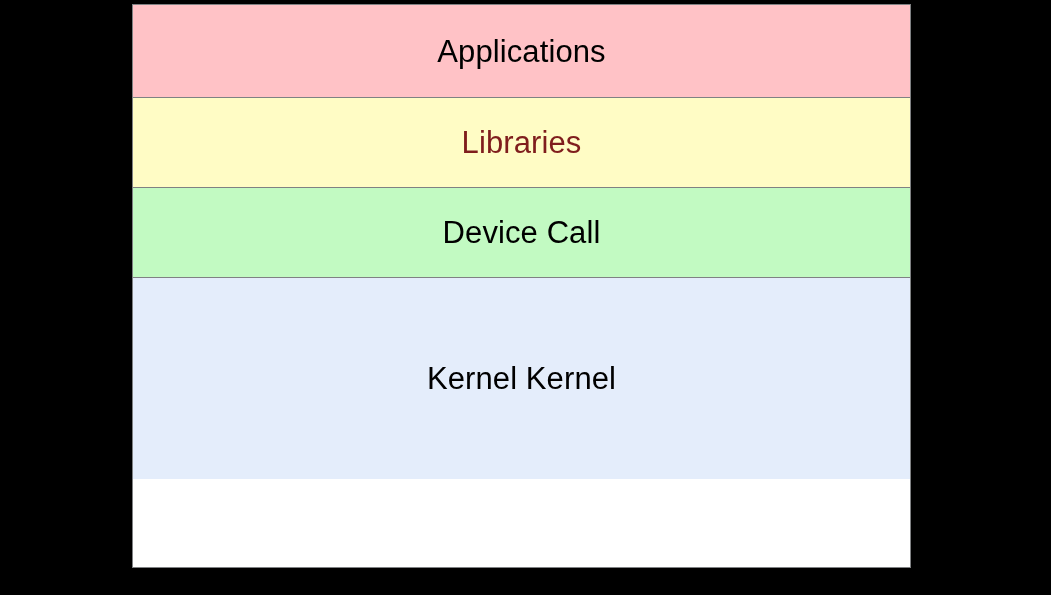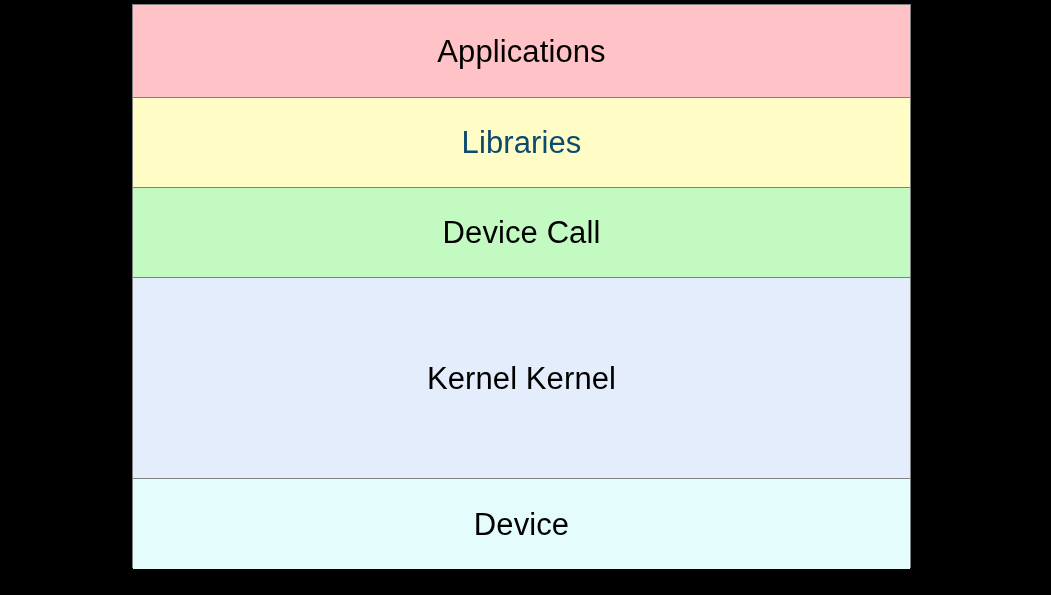--- a/index.html
+++ b/index.html
@@ -63,29 +63,26 @@
 <body>
 
 <div id="canvas" style="background: rgb(0, 0, 0);">
   <div id="stack" style="border-color: rgb(127, 129, 131);">
 
     <div class="layer" style="background: rgb(255, 194, 198); flex: 0 0 93px; height: 93px; border-bottom-color: rgb(127, 129, 131);">
       <span class="layer-label" style="color: rgb(0, 0, 0);">Applications</span>
     </div>
 
     <div class="layer" style="background: rgb(255, 252, 197); flex: 0 0 90px; height: 90px; border-bottom-color: rgb(127, 129, 131);">
-      <span class="layer-label" style="color: #0c4a6e;">Libraries</span>
+      <span class="layer-label" style="color: #7f1d1d;">Libraries</span>
     </div>
 
     <div class="layer" style="background: rgb(194, 250, 194); flex: 0 0 90px; height: 90px; border-bottom-color: rgb(127, 129, 131);">
       <span class="layer-label" style="color: rgb(0, 0, 0);">Device Call</span>
     </div>
 
     <div class="layer" style="background: rgb(228, 237, 251); flex: 0 0 201px; height: 201px; border-bottom-color: rgb(127, 129, 131);">
       <span class="layer-label" style="color: rgb(0, 0, 0);">Kernel Kernel</span>
     </div>
 
-    <div class="layer" style="background: rgb(229, 252, 253); flex: 0 0 90px; height: 90px; border-bottom-color: rgb(127, 129, 131);">
-      <span class="layer-label" style="color: rgb(0, 0, 0);">Device</span>
-    </div>
 
   </div>
 </div>
 
 </body></html>

